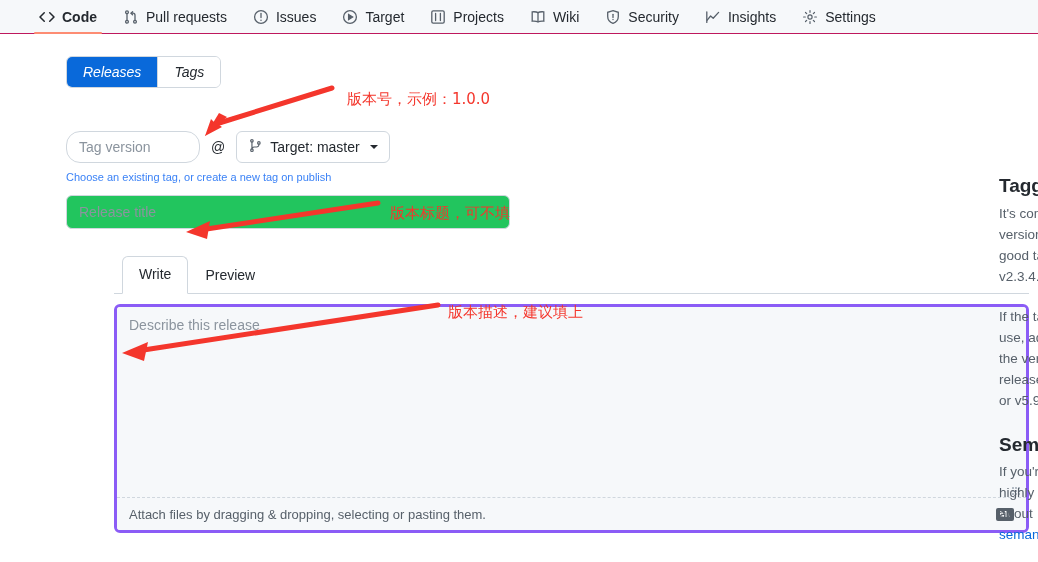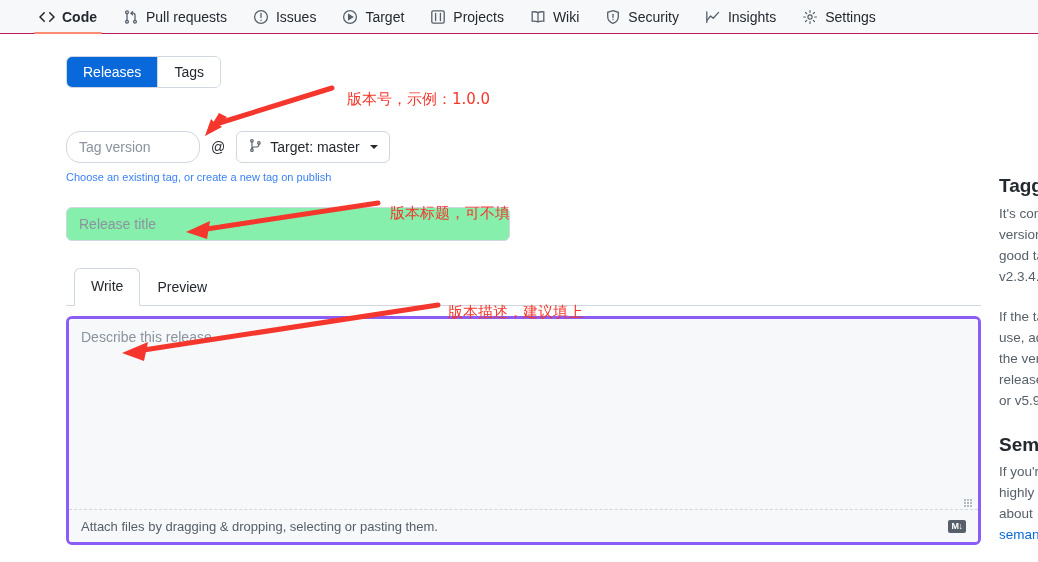--- a/index.html
+++ b/index.html
@@ -77,20 +77,21 @@
   }
   .seg-btn {
     display: flex;
     align-items: center;
     padding: 0 16px;
     font-size: 14px;
     color: #24292f;
     background: #ffffff;
     cursor: pointer;
     border-right: 1px solid #d0d7de;
+    font-style: italic;
   }
   .seg-btn:last-child { border-right: none; }
   .seg-btn.active {
     background: #0969da;
     color: #ffffff;
     font-weight: 400;
   }
 
   
   .tag-row {
@@ -140,41 +141,42 @@
     margin-left: 3px;
   }
   .helper-text {
     margin-top: 8px;
     font-size: 11px;
     color: #3b82f6;
   }
 
   
   .release-title-input {
-    margin-top: 24px;
+    margin-top: 12px;
     width: 444px;
     height: 33px;
     box-sizing: border-box;
     border: 1px solid #d0d7de;
     border-radius: 6px;
     padding: 16px 12px;
     font-size: 14px;
     font-family: "Liberation Sans", sans-serif;
     color: #24292f;
-    background: #86efac;
+    background: #22c55e;
     outline: none;
     display: block;
   }
   .release-title-input::placeholder { color: #8b949e; }
 
   
   .comment-box {
     margin-top: 29px;
     width: 915px;
     box-sizing: border-box;
+    margin-left: 48px;
   }
   .tabs-row {
     display: flex;
     align-items: flex-end;
     border-bottom: 1px solid #d0d7de;
     height: 36px;
     padding-left: 8px;
     box-sizing: border-box;
   }
   .tab {

